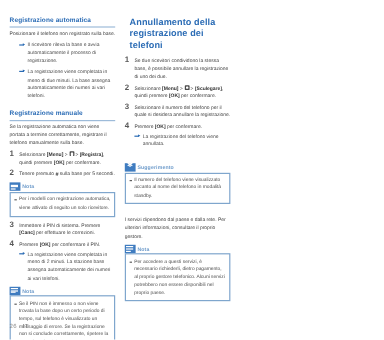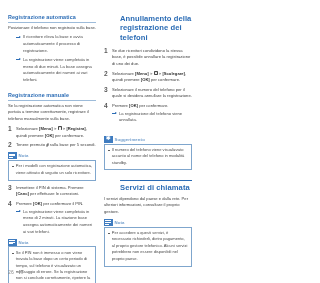--- a/index.html
+++ b/index.html
@@ -40,21 +40,21 @@
     margin: 0 0 2px 0;
     padding-bottom: 1px;
     border-bottom: 0.6px solid #9dbbd9;
     letter-spacing: 0.02em;
   }
   .h1 {
     color: #2b6cb5;
     font-size: 7.6px;
     line-height: 1.22;
     font-weight: 700;
-    margin: 0 0 3px 16px;
+    margin: 0 0 3px 4px;
     padding-top: 2px;
     border-top: 1.1px solid #2b6cb5;
     letter-spacing: 0.01em;
   }
   .h1.nopad { padding-top: 2px; }
 
   
   p.body {
     font-size: 4.15px;
     line-height: 1.62;
@@ -420,21 +420,20 @@
         </div>
         <div class="callout-box">
           <ul class="dash">
             <li>Il numero del telefono viene visualizzato accanto al nome del telefono in modalità standby.</li>
           </ul>
         </div>
       </div>
 
       <div class="spacer-md"></div>
 
-      <h1 class="h1">Servizi di chiamata</h1>
 
       <p class="body">I servizi dipendono dal paese e dalla rete. Per ulteriori informazioni, consultare il proprio gestore.</p>
 
       <div class="callout">
         <div class="callout-head">
           <span class="ic ic-note">
               <span class="sq"></span>
               <span class="l1"></span>
               <span class="l2"></span>
               <span class="l3"></span>

